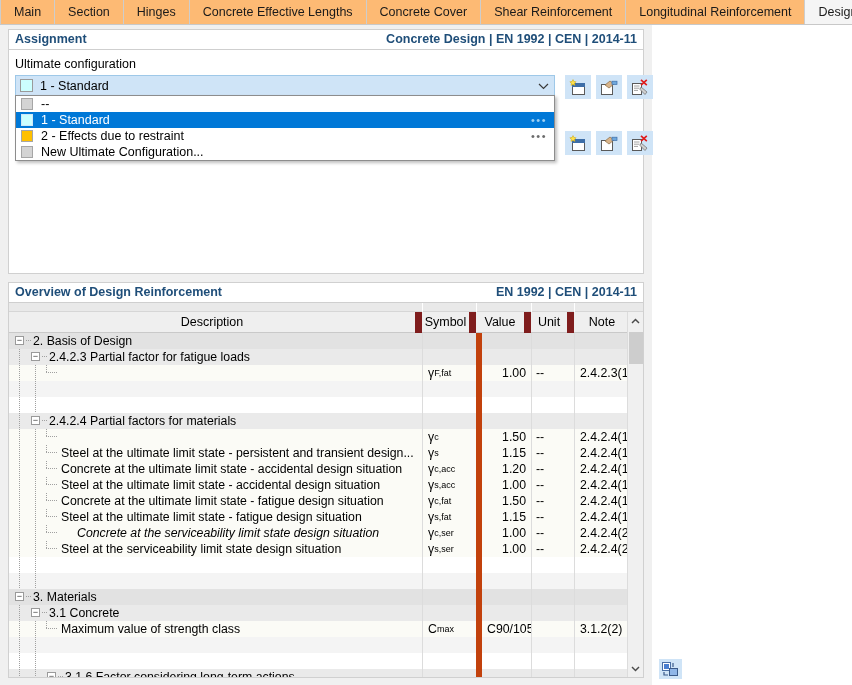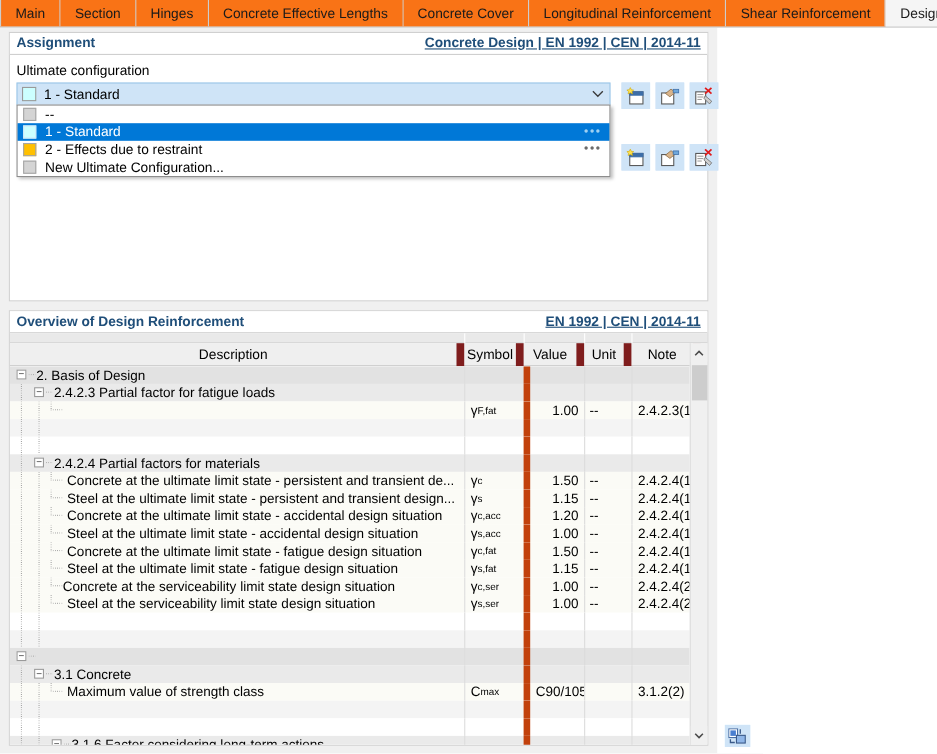--- a/index.html
+++ b/index.html
@@ -19,21 +19,21 @@
     position: absolute; left:0; top:0; width:852px; height:25px;
     background:#e4e4e4;
     border-bottom:1px solid #c8c8c8;
     display:flex; align-items:stretch;
   }
   .tab {
     display:flex; align-items:center; justify-content:center;
     padding:0 13px;
     font-size:12.5px; color:#1a1a1a;
     border-right:1px solid #cdcdcd;
-    background:#f97316;
+    background:#fdba74;
     cursor:default; white-space:nowrap;
   }
   .tab:first-child { border-left:1px solid #cdcdcd; }
   .tab.active { background:#f5f5f5; border-right:none; }
   .tabbar-filler { flex:1; background:#e4e4e4; }
 
   
   .panel {
     position:absolute;
     background:#ffffff;
@@ -45,21 +45,21 @@
     position:relative; height:20px;
     border-bottom:1px solid #cfcfcf;
     background:#ffffff;
   }
   .panel-head .ptitle {
     position:absolute; left:6px; top:2px;
     font-size:12.5px; font-weight:bold; color:#1f4e79;
   }
   .panel-head .pstandard {
     position:absolute; right:6px; top:2px;
-    font-size:12.5px; font-weight:bold; color:#1f4e79;text-decoration:underline;
+    font-size:12.5px; font-weight:bold; color:#1f4e79;
   }
 
   .field-label {
     position:absolute; left:6px; top:27px;
     font-size:12.5px; color:#000;
   }
 
   
   .combo {
     position:absolute; left:6px; top:45px; width:540px; height:21px;
@@ -218,24 +218,24 @@
       <div class="tab">
         <span>Hinges</span>
       </div>
       <div class="tab">
         <span>Concrete Effective Lengths</span>
       </div>
       <div class="tab">
         <span>Concrete Cover</span>
       </div>
       <div class="tab">
+        <span>Shear Reinforcement</span>
+      </div>
+      <div class="tab">
         <span>Longitudinal Reinforcement</span>
-      </div>
-      <div class="tab">
-        <span>Shear Reinforcement</span>
       </div>
       <div class="tab active">
         <span>Design Configurations</span>
       </div>
       <div class="tabbar-filler"></div>
     </div>
 
   <div class="panel" id="assignPanel">
 
     <div class="panel-head">
@@ -422,21 +422,20 @@
           <div class="cell sym"></div>
           <div class="cell val"></div>
           <div class="cell unit"></div>
           <div class="cell note"></div>
         </div>
         <div class="grow leaf">
           <div class="vline" style="left: 10px;"></div>
           <div class="vline" style="left: 26px;"></div>
           <div class="hline" style="left: 37px; width: 11px;"></div>
           <div class="elbow" style="left: 37px;"></div>
-          <div class="cell desc" style="left: 52px; width: 372px;">Concrete at the ultimate limit state - persistent and transient de...</div>
           <div class="cell sym">
             <span>γ</span>
             <span class="sub-sm">c</span>
           </div>
           <div class="cell val">1.50</div>
           <div class="cell unit">--</div>
           <div class="cell note">2.4.2.4(1)</div>
         </div>
         <div class="grow leaf">
           <div class="vline" style="left: 10px;"></div>
@@ -506,21 +505,21 @@
           </div>
           <div class="cell val">1.15</div>
           <div class="cell unit">--</div>
           <div class="cell note">2.4.2.4(1)</div>
         </div>
         <div class="grow leaf">
           <div class="vline" style="left: 10px;"></div>
           <div class="vline" style="left: 26px;"></div>
           <div class="hline" style="left: 37px; width: 11px;"></div>
           <div class="elbow" style="left: 37px;"></div>
-          <div class="cell desc" style="left: 48px; width: 372px;">Concrete at the serviceability limit state design situation</div>
+          <div class="cell desc" style="left: 68px; width: 372px; font-style: italic;">Concrete at the serviceability limit state design situation</div>
           <div class="cell sym">
             <span>γ</span>
             <span class="sub-sm">c,ser</span>
           </div>
           <div class="cell val">1.00</div>
           <div class="cell unit">--</div>
           <div class="cell note">2.4.2.4(2)</div>
         </div>
         <div class="grow leaf">
           <div class="vline" style="left: 10px;"></div>
@@ -550,20 +549,21 @@
           <div class="vline" style="left: 26px;"></div>
           <div class="cell desc" style="left: 52px; width: 372px;"></div>
           <div class="cell sym"></div>
           <div class="cell val"></div>
           <div class="cell unit"></div>
           <div class="cell note"></div>
         </div>
         <div class="grow sec">
           <div class="treebox" style="left: 6px;">−</div>
           <div class="hline" style="left: 17px; width: 6px;"></div>
+          <div class="cell desc" style="left: 24px; width: 404px;">3. Materials</div>
           <div class="cell sym"></div>
           <div class="cell val"></div>
           <div class="cell unit"></div>
           <div class="cell note"></div>
         </div>
         <div class="grow sub">
           <div class="vline" style="left: 10px;"></div>
           <div class="treebox" style="left: 22px;">−</div>
           <div class="hline" style="left: 33px; width: 6px;"></div>
           <div class="cell desc" style="left: 40px; width: 388px;">3.1 Concrete</div>

